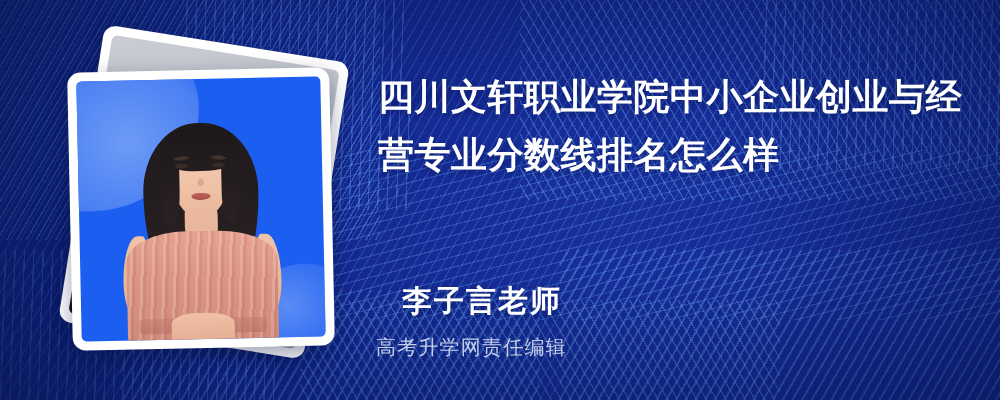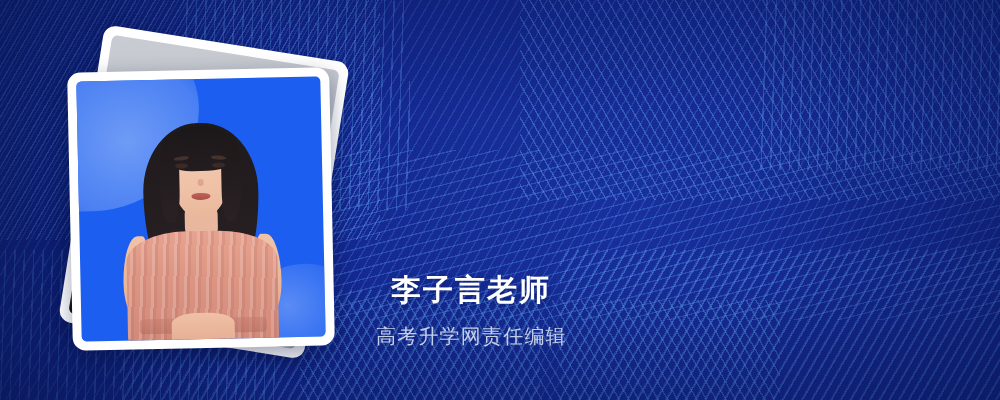--- a/index.html
+++ b/index.html
@@ -366,21 +366,21 @@
     margin: 0;
     color: #ffffff;
     font-size: 36px;
     font-weight: bold;
     line-height: 58px;
     letter-spacing: 0.5px;
     text-shadow: 0 2px 6px rgba(5,16,70,0.45);
   }
   .byline { position: absolute; left: 14px; top: 272px; }
   .author {
-    margin: 1px;
+    margin: 12px;
     color: #ffffff;
     font-size: 30px;
     font-weight: bold;
     letter-spacing: 2px;
     line-height: 1.15;
     text-shadow: 0 2px 6px rgba(5,16,70,0.45);
   }
   .author-role {
     margin: 16px 0 0 -14px;
     color: #c3cee8;
@@ -444,20 +444,21 @@
           <div class="eye-r"></div>
           <div class="nose"></div>
           <div class="mouth"></div>
           <div class="hands"></div>
         </div>
       </div>
     </div>
   </div>
 
   <div class="content">
+    <h1 class="title">四川文轩职业学院中小企业创业与经营专业分数线排名怎么样</h1>
 
     <div class="byline">
       <p class="author">李子言老师</p>
       <p class="author-role">高考升学网责任编辑</p>
     </div>
   </div>
 
 </div>
 
 </body></html>

